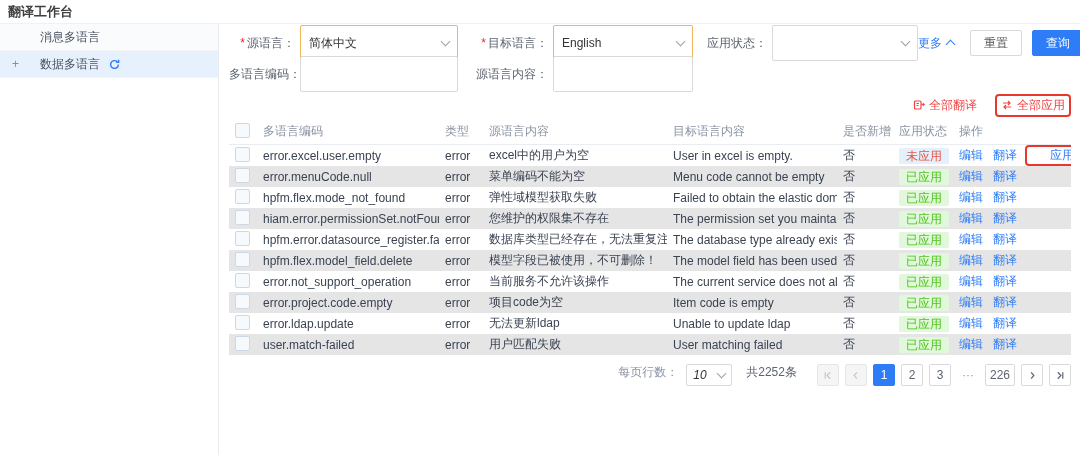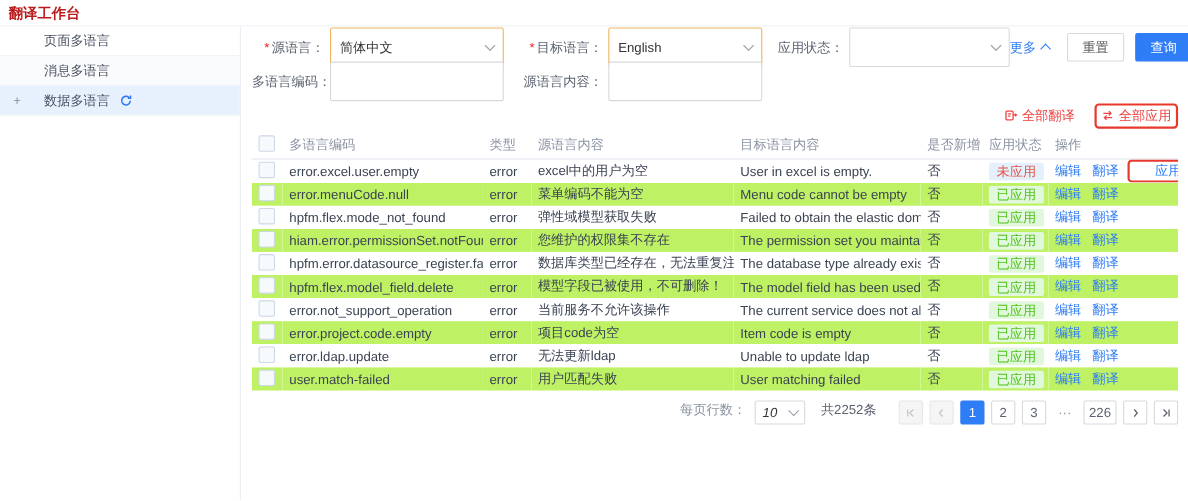--- a/index.html
+++ b/index.html
@@ -1,18 +1,18 @@
 <!DOCTYPE html>
 <html><head>
 <meta charset="utf-8">
 <style>
   html,body{margin:0;padding:0;background:#fff;}
   body{width:1080px;height:455px;font-family:"Liberation Sans","DejaVu Sans",sans-serif;font-size:12px;color:#3a4352;overflow:hidden;}
   .app{width:1080px;height:455px;display:flex;flex-direction:column;}
-  .header{height:23px;display:flex;align-items:center;padding-left:8px;font-weight:bold;font-size:13px;color:#b91c1c;flex:none;text-align:right;}
+  .header{height:23px;display:flex;align-items:center;padding-left:8px;font-weight:bold;font-size:13px;color:#404040;flex:none;text-align:right;}
   .body{flex:1;display:flex;border-top:1px solid #eef1f5;min-height:0;}
   
   .sidebar{width:218px;flex:none;border-right:1px solid #e9edf2;}
   .side-item{height:26px;display:flex;align-items:center;padding-left:40px;color:#4a5261;border-bottom:1px solid #f2f4f8;position:relative;cursor:default;}
   .side-item.alt{background:#fafbfd;}
   .side-item.selected{background:#e7f1fd;}
   .expander{position:absolute;left:12px;color:#8c8c8c;font-size:12px;line-height:1;}
   .refresh{margin-left:8px;display:inline-flex;color:#2e7cf6;}
   
   .main{flex:1;padding:7px 9px 0 10px;min-width:0;display:flex;flex-direction:column;}
@@ -33,21 +33,21 @@
   .btn{height:24px;padding:0 13px;border:1px solid #d9d9d9;border-radius:2px;background:#fff;color:#595959;display:inline-flex;align-items:center;cursor:pointer;flex:none;}
   .btn.primary{background:#2e7cf6;border-color:#2e7cf6;color:#fff;margin-left:10px;}
   
   .actions{display:flex;justify-content:flex-end;align-items:center;height:22px;margin:1px 0 3px;gap:18px;flex:none;}
   .action-link{color:#ef4444;display:inline-flex;align-items:center;gap:4px;cursor:pointer;}
   .red-box{display:inline-flex;border:2px solid #e8382d;border-radius:4px;padding:1px 4px;align-items:center;}
   
   table{border-collapse:collapse;table-layout:fixed;width:100%;flex:none;}
   th{height:25px;color:#8a93a3;font-weight:normal;text-align:left;padding:0 6px;border-bottom:1px solid #e9edf2;white-space:nowrap;overflow:hidden;}
   td{height:21px;padding:0 6px;white-space:nowrap;overflow:hidden;color:#3a4352;}
-  tr.alt td{background:#bef264;}
+  tr.alt td{background:#e5e5e5;}
   .cb{width:13px;height:13px;border:1px solid #ccd8e8;border-radius:2px;background:#f7fafd;display:inline-block;cursor:pointer;}
   .op{color:#2e7cf6;cursor:pointer;margin-right:10px;}
   .badge{display:inline-block;padding:1px 7px;border-radius:2px;line-height:14px;}
   .badge.applied{background:#e2f8dc;color:#4fc31d;}
   .badge.not-applied{background:#e4f1fd;color:#e2564a;}
   td .red-box{padding:0 3px;margin-left:-2px;}
   td .red-box .op{margin-right:0;margin-left:20px;}
   
   .pager{display:flex;justify-content:flex-end;align-items:flex-start;margin-top:9px;color:#8c95a3;gap:0;flex:none;}
   .pager .grp{display:flex;align-items:center;}
@@ -61,23 +61,20 @@
 </style>
 </head>
 <body>
 
 <div class="app">
   <div class="header">
     <span>翻译工作台</span>
   </div>
   <div class="body">
     <div class="sidebar">
-      <div class="side-item">
-        <span>页面多语言</span>
-      </div>
       <div class="side-item alt">
         <span>消息多语言</span>
       </div>
       <div class="side-item selected">
         <span class="expander">+</span>
         <span>数据多语言</span>
         <span class="refresh">
           <svg width="13" height="13" viewBox="0 0 12 12" fill="none" stroke="currentColor" stroke-width="1.3">
             <path d="M9.6 6a3.6 3.6 0 1 1-1.05-2.55"></path>
             <path d="M9.8 1.7v2.2H7.6"></path>

